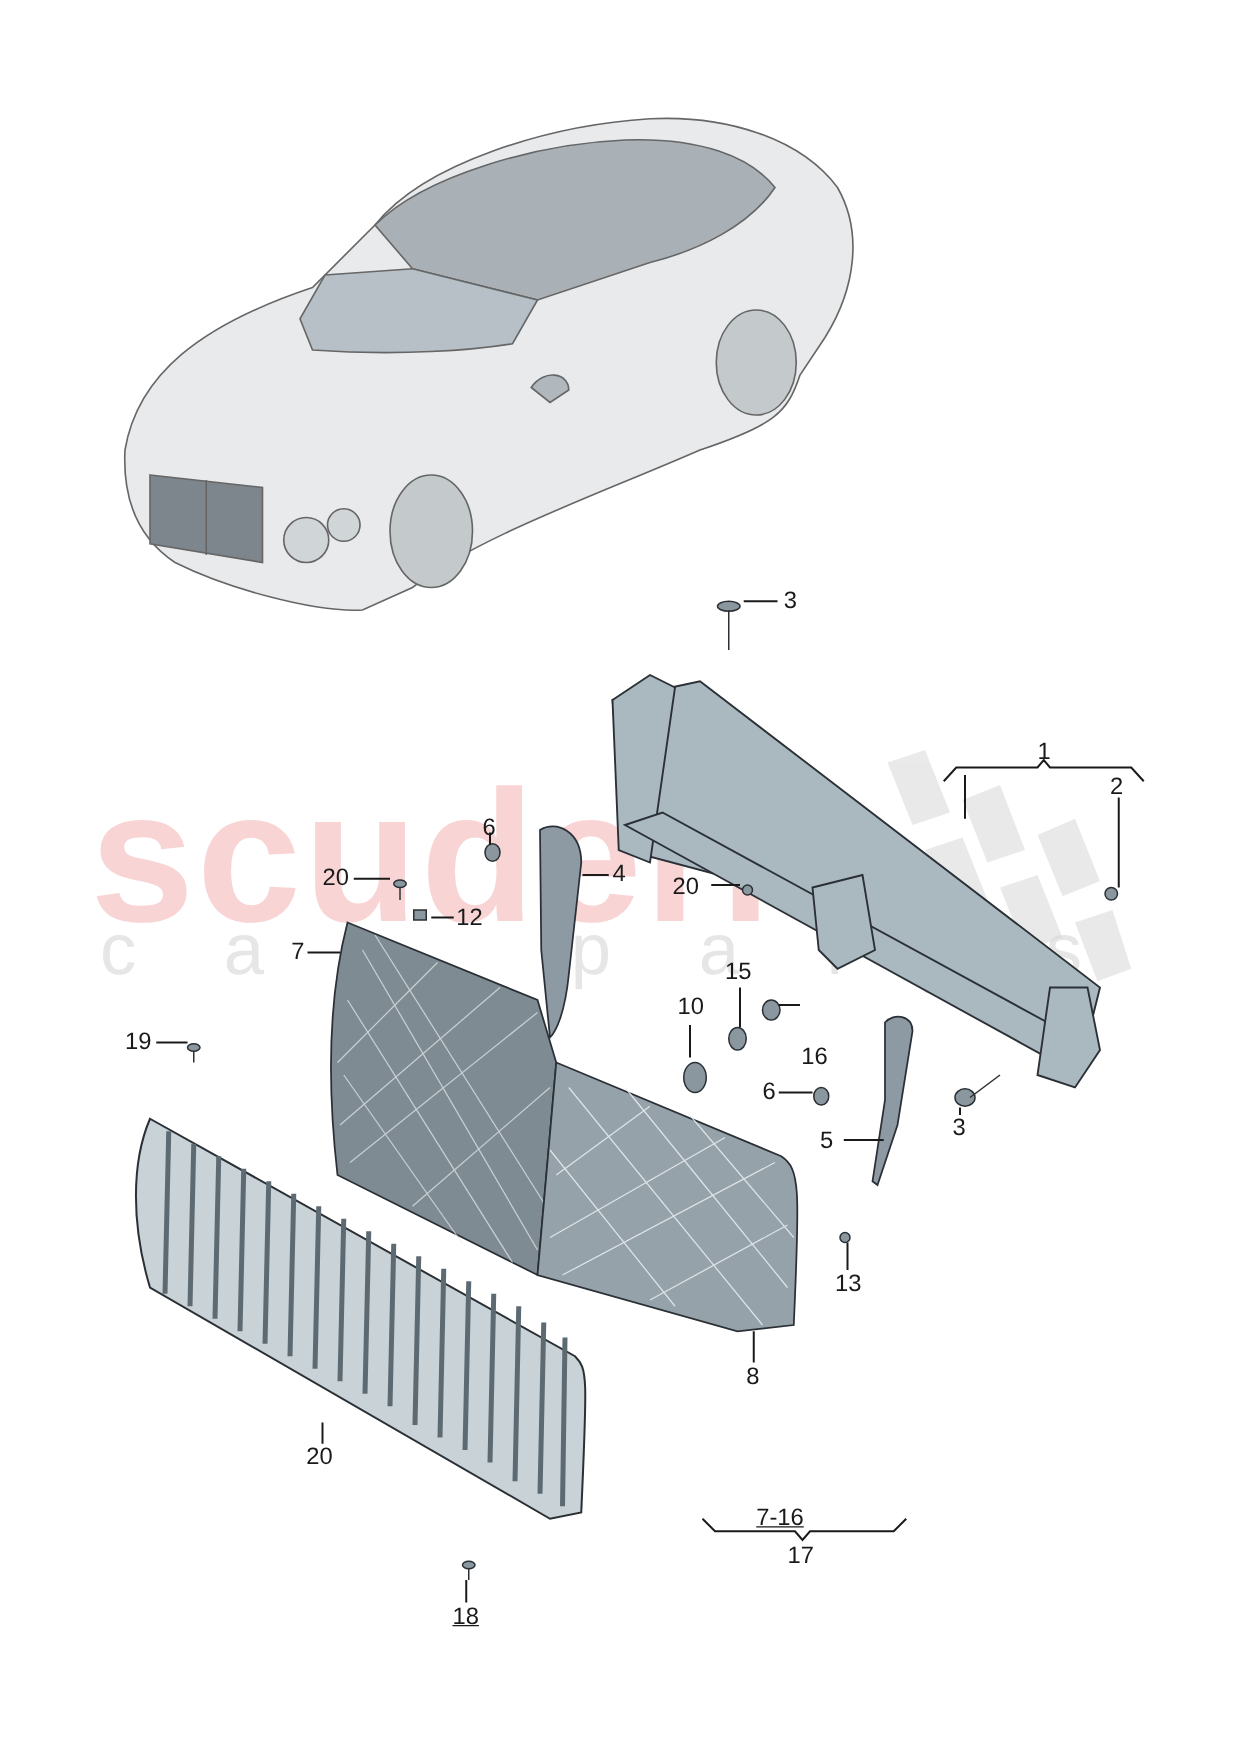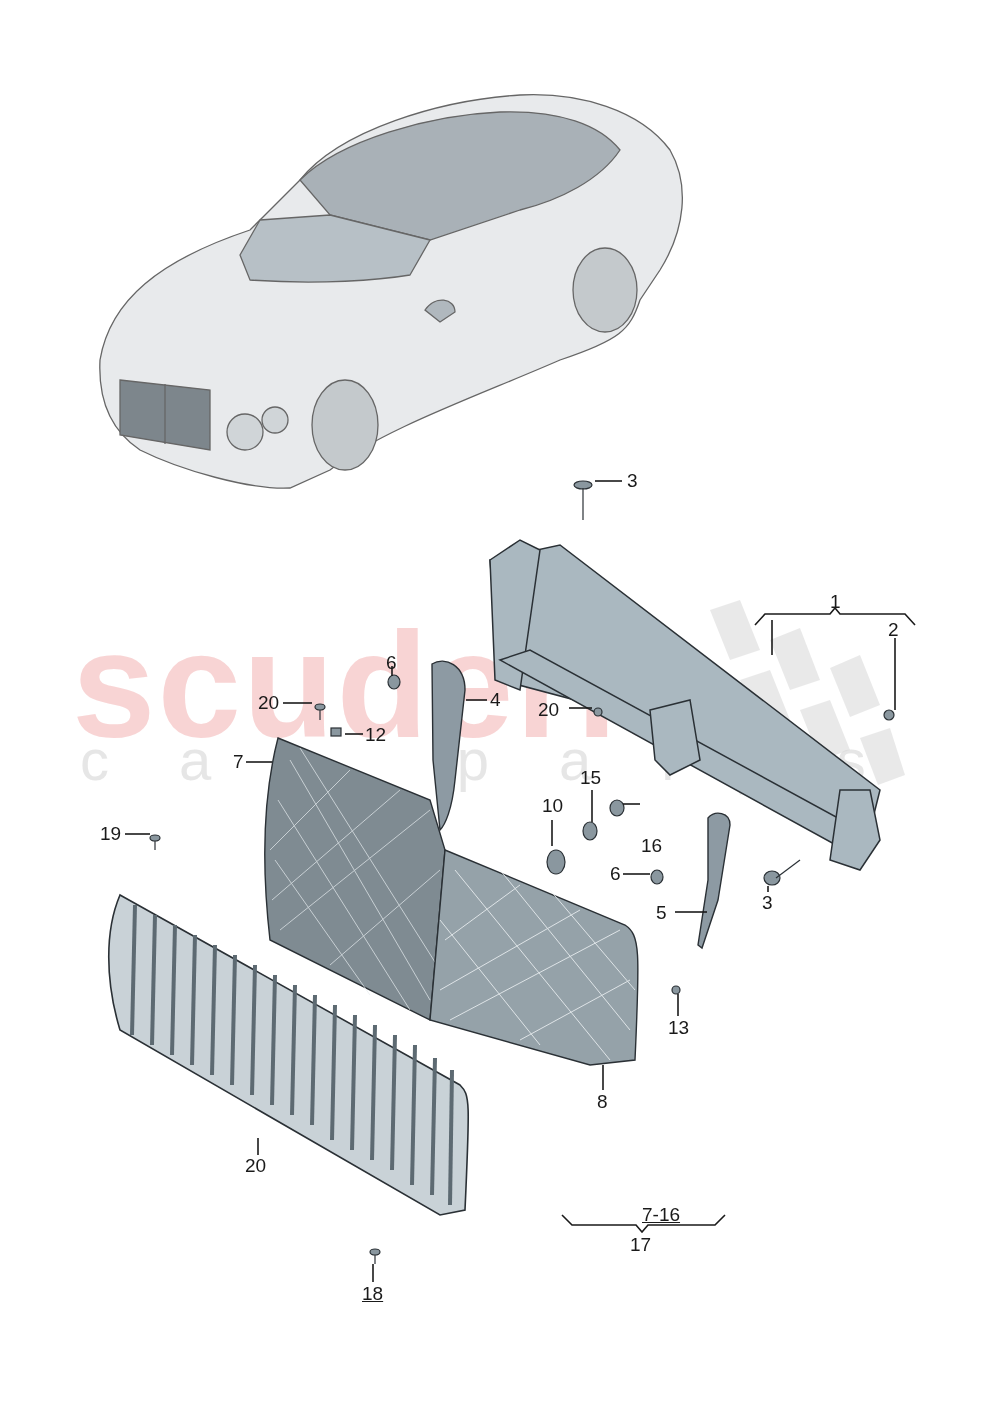--- a/index.html
+++ b/index.html
@@ -172,15 +172,15 @@
   <div class="callout" style="left:258px;top:693px;">20</div>
   <div class="callout" style="left:365px;top:725px;">12</div>
   <div class="callout" style="left:668px;top:1018px;text-align:center;">13</div>
   <div class="callout" style="left:245px;top:1156px;">20</div>
   <div class="callout" style="left:580px;top:768px;text-align:center;">15</div>
   <div class="callout" style="left:641px;top:836px;">16</div>
   <div class="callout" style="left:362px;top:1284px;text-decoration:underline;">18</div>
   <div class="callout" style="left:100px;top:824px;">19</div>
   <div class="callout" style="left:538px;top:700px;text-align:right;">20</div>
 
-  <div class="callout" style="left:642px;top:1205px;text-decoration:underline;">7-16</div>
+  <div class="callout" style="left:605px;top:1205px;text-decoration:underline;">7-16</div>
   <div class="callout" style="left:630px;top:1235px;">17</div>
 </div>
 
 </body></html>

